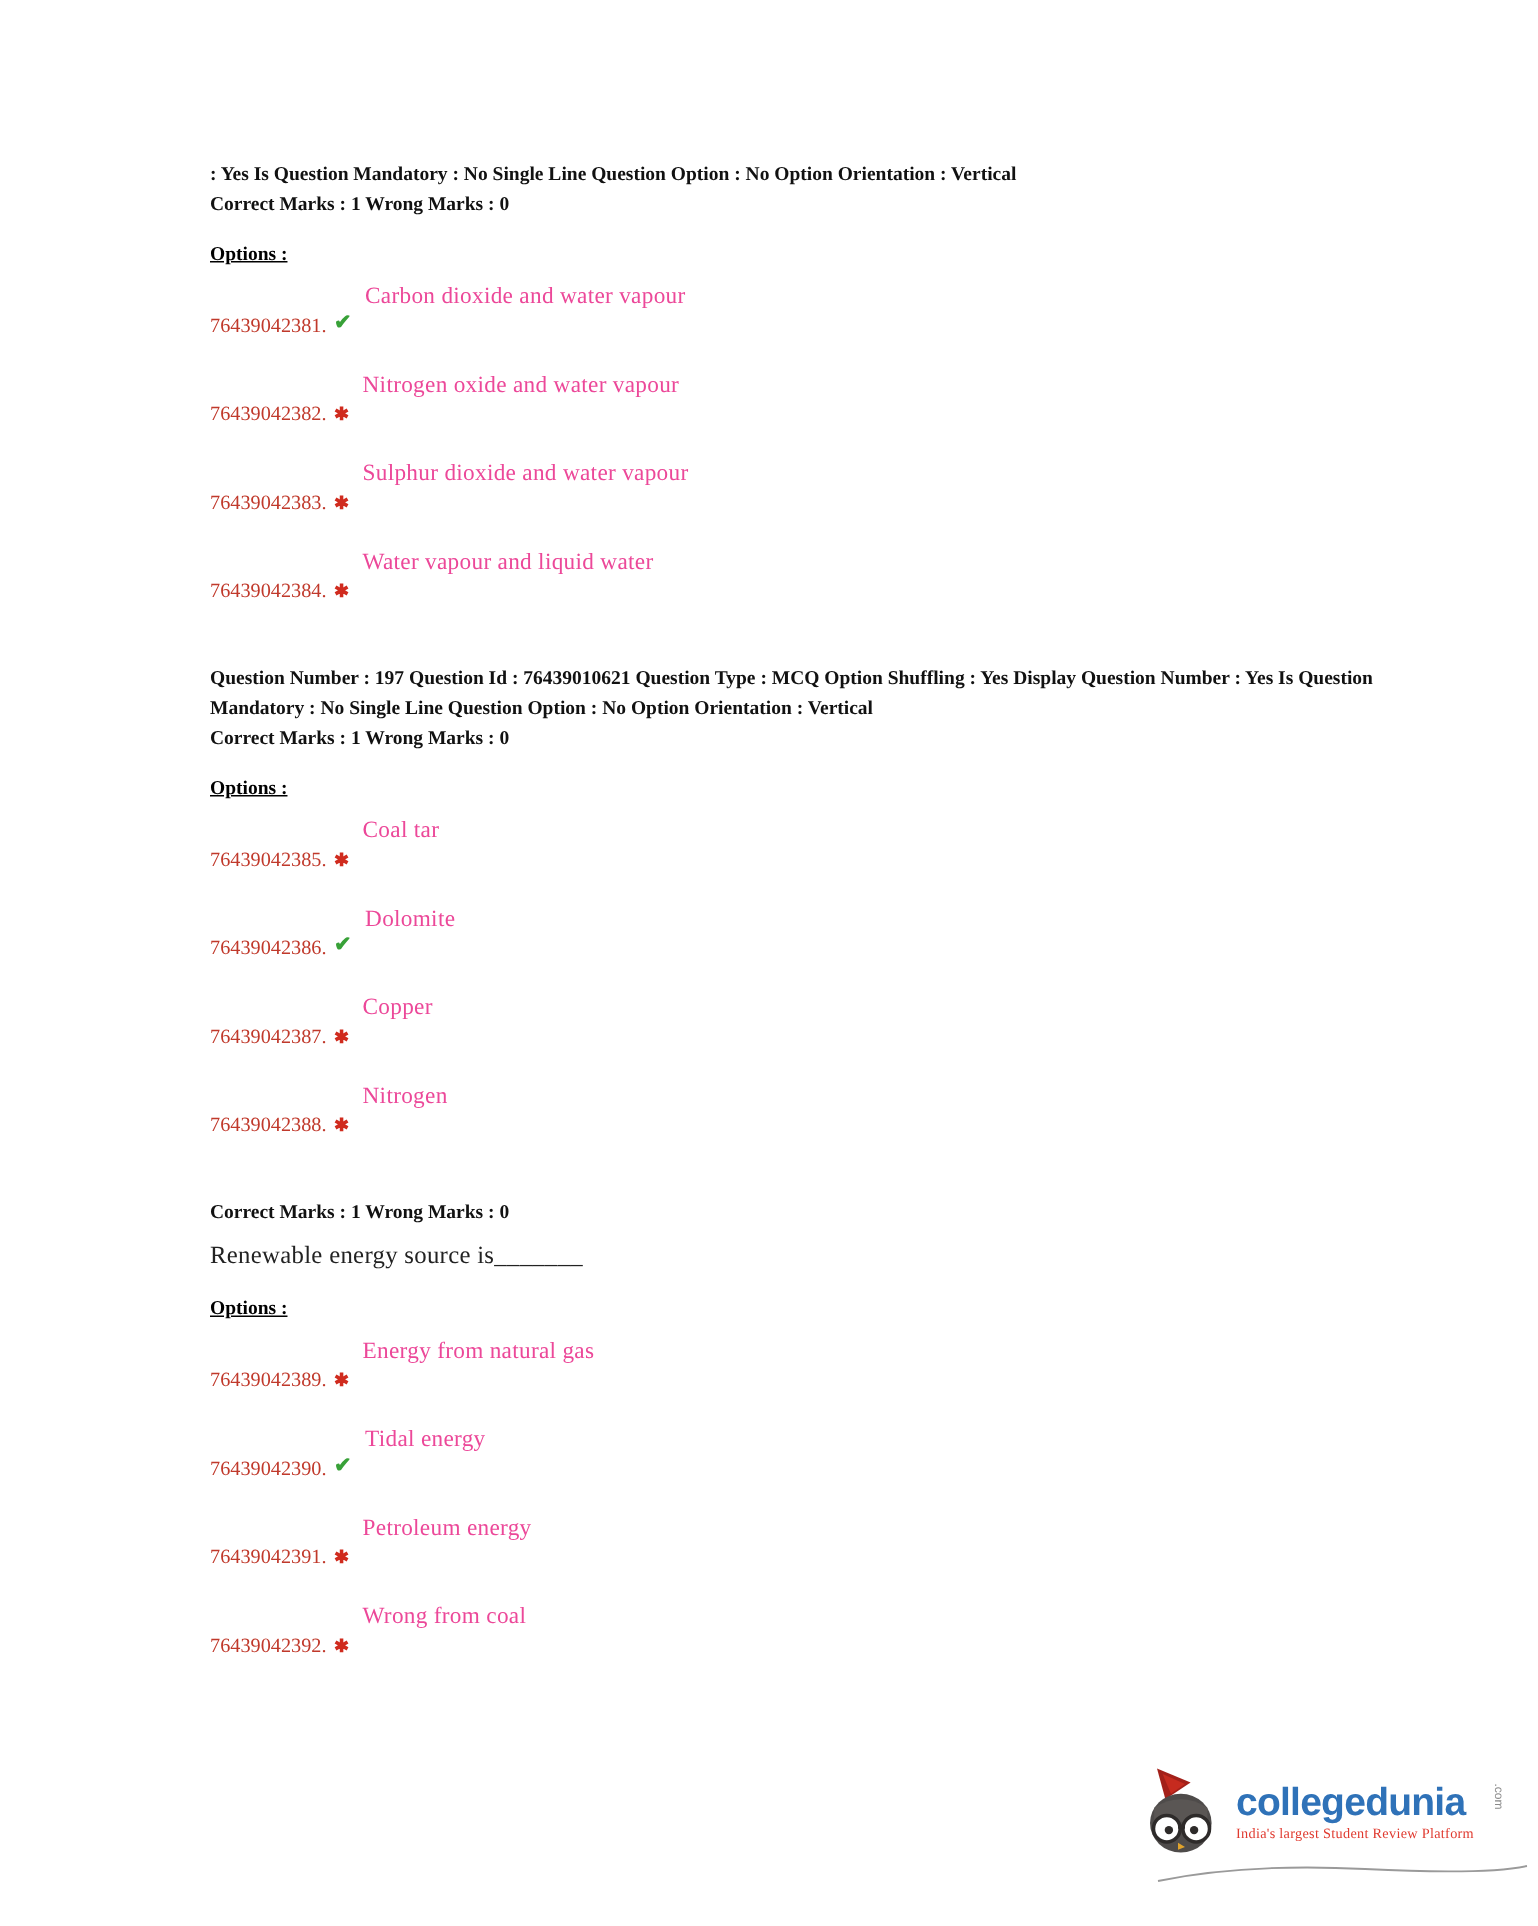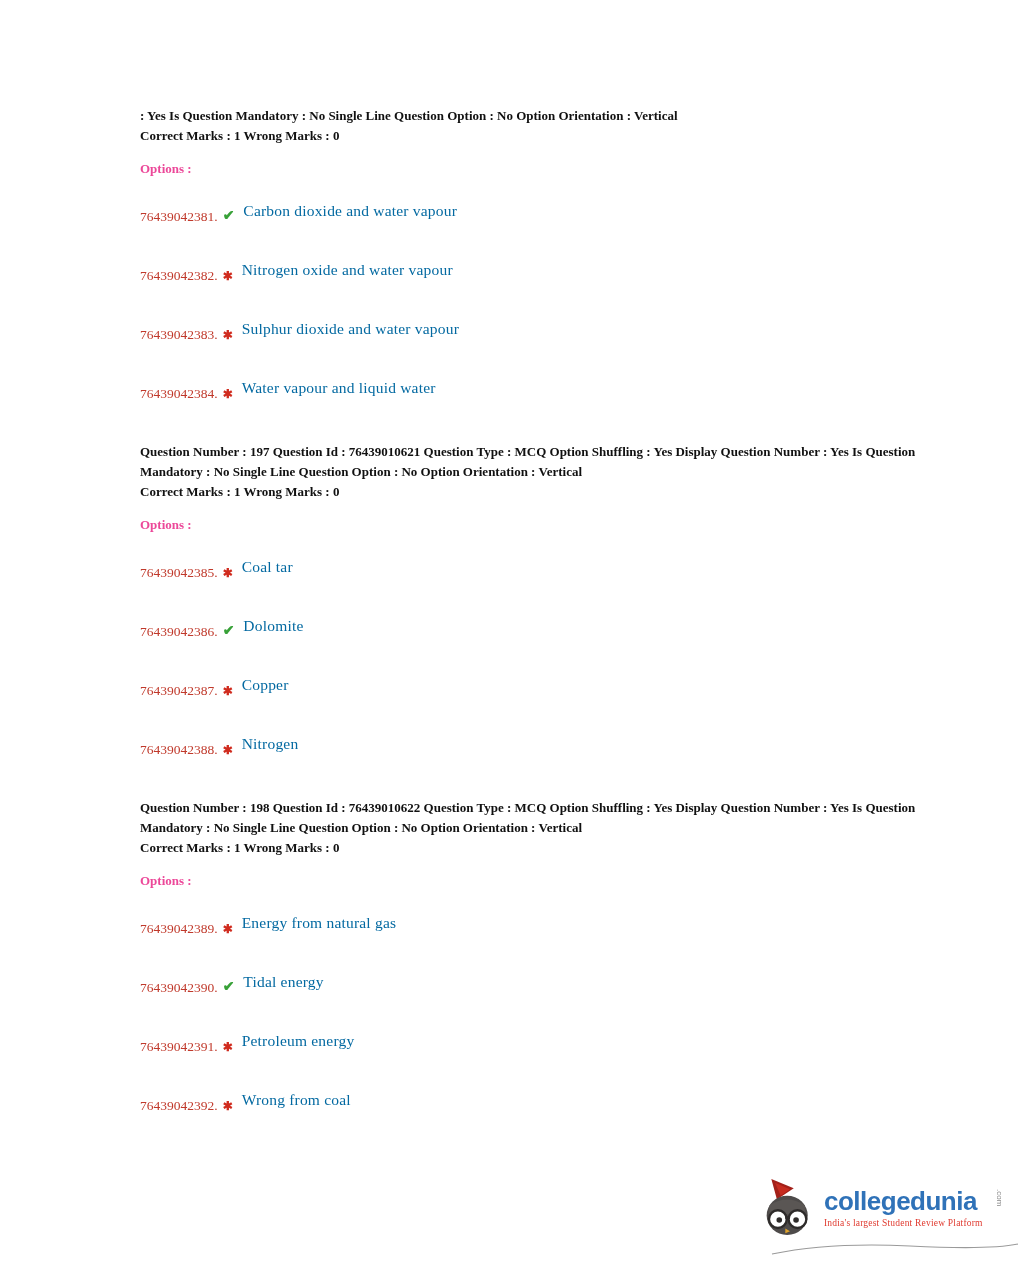--- a/index.html
+++ b/index.html
@@ -29,21 +29,22 @@
     margin: 7px 0 0 0;
     font-size: 16.5px;
     line-height: 24px;
     color: #222222;
     letter-spacing: 0.2px;
   }
   .options-label {
     margin: 15px 0 0 0;
     font-size: 13px;
     font-weight: bold;
-    color: #ec4899;
+    color: #000000;
+    text-decoration: underline;
   }
   .options-list { margin-top: 12px; }
   .option-row {
     display: flex;
     align-items: flex-end;
     height: 36px;
     margin-bottom: 23px;
   }
   .option-id {
     font-size: 13.5px;
@@ -57,24 +58,23 @@
     line-height: 1;
     position: relative;
     top: -2px;
   }
   .option-mark.correct { color: #38a138; }
   .option-mark.wrong   { color: #d02b1e; font-size: 12px; }
   .option-text {
     align-self: flex-start;
     margin-left: 9px;
     font-size: 15.5px;
-    color: #0369a1;
+    color: #ec4899;
     letter-spacing: 0.2px;
     white-space: nowrap;
-    margin-top: 13px;
   }
   
   .footer-brand {
     position: absolute;
     left: 762px;
     top: 1176px;
     width: 250px;
   }
   .brand-row {
     display: flex;
@@ -171,22 +171,22 @@
         </div>
         <div class="option-row">
           <span class="option-id">76439042388.</span>
           <span class="option-mark wrong">✱</span>
           <span class="option-text">Nitrogen</span>
         </div>
       </div>
     </section>
 
     <section class="question-block">
-      <p class="meta-line">Question Number : 198 Question Id : 76439010622 Question Type : MCQ Option Shuffling : Yes Display Question Number : Yes Is Question Mandatory : No Single Line Question Option : No Option Orientation : Vertical</p>
       <p class="meta-line">Correct Marks : 1 Wrong Marks : 0</p>
+      <p class="question-text">Renewable energy source is_______</p>
       <p class="options-label">Options :</p>
       <div class="options-list">
         <div class="option-row">
           <span class="option-id">76439042389.</span>
           <span class="option-mark wrong">✱</span>
           <span class="option-text">Energy from natural gas</span>
         </div>
         <div class="option-row">
           <span class="option-id">76439042390.</span>
           <span class="option-mark correct">✔</span>

